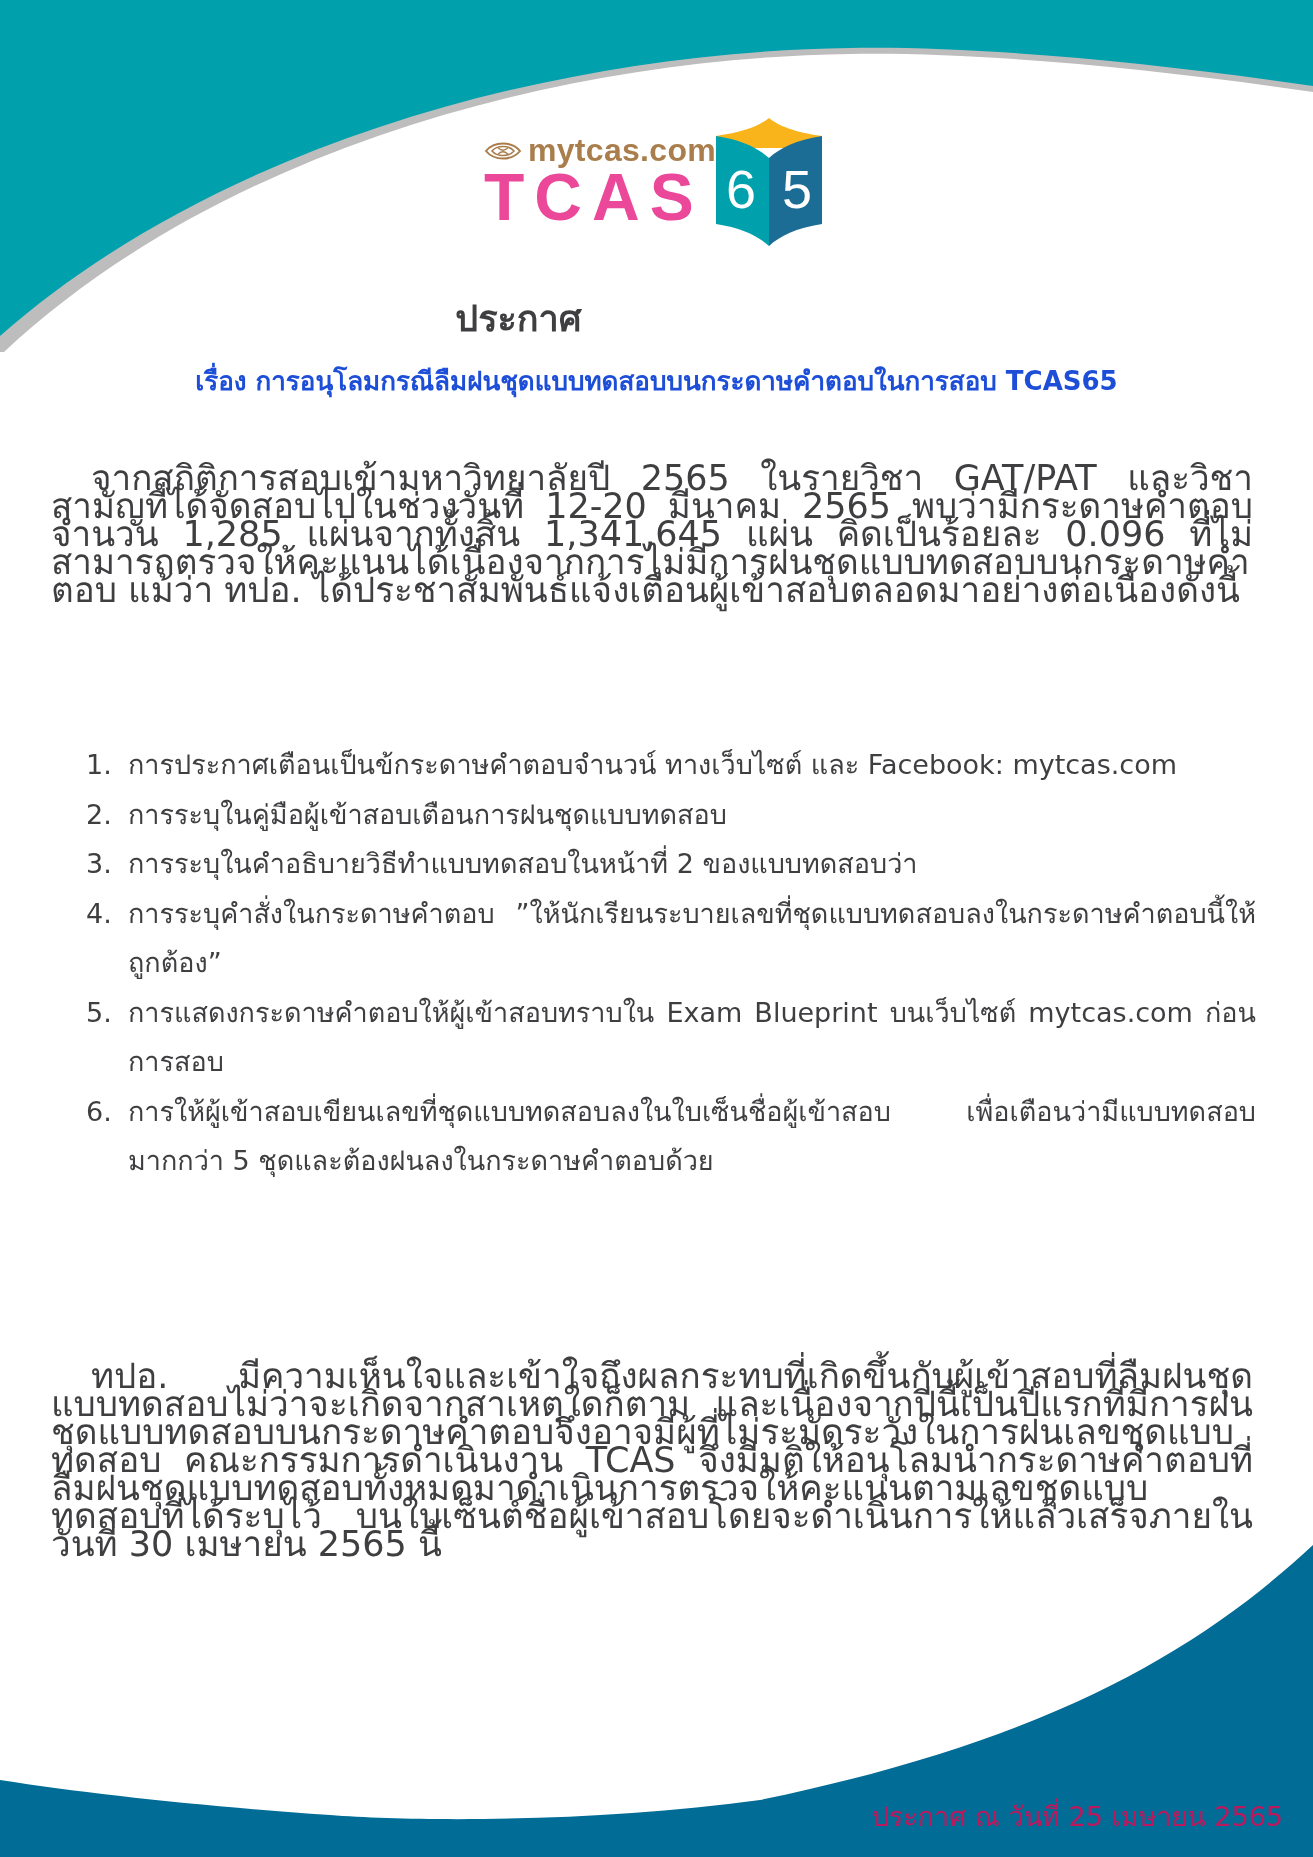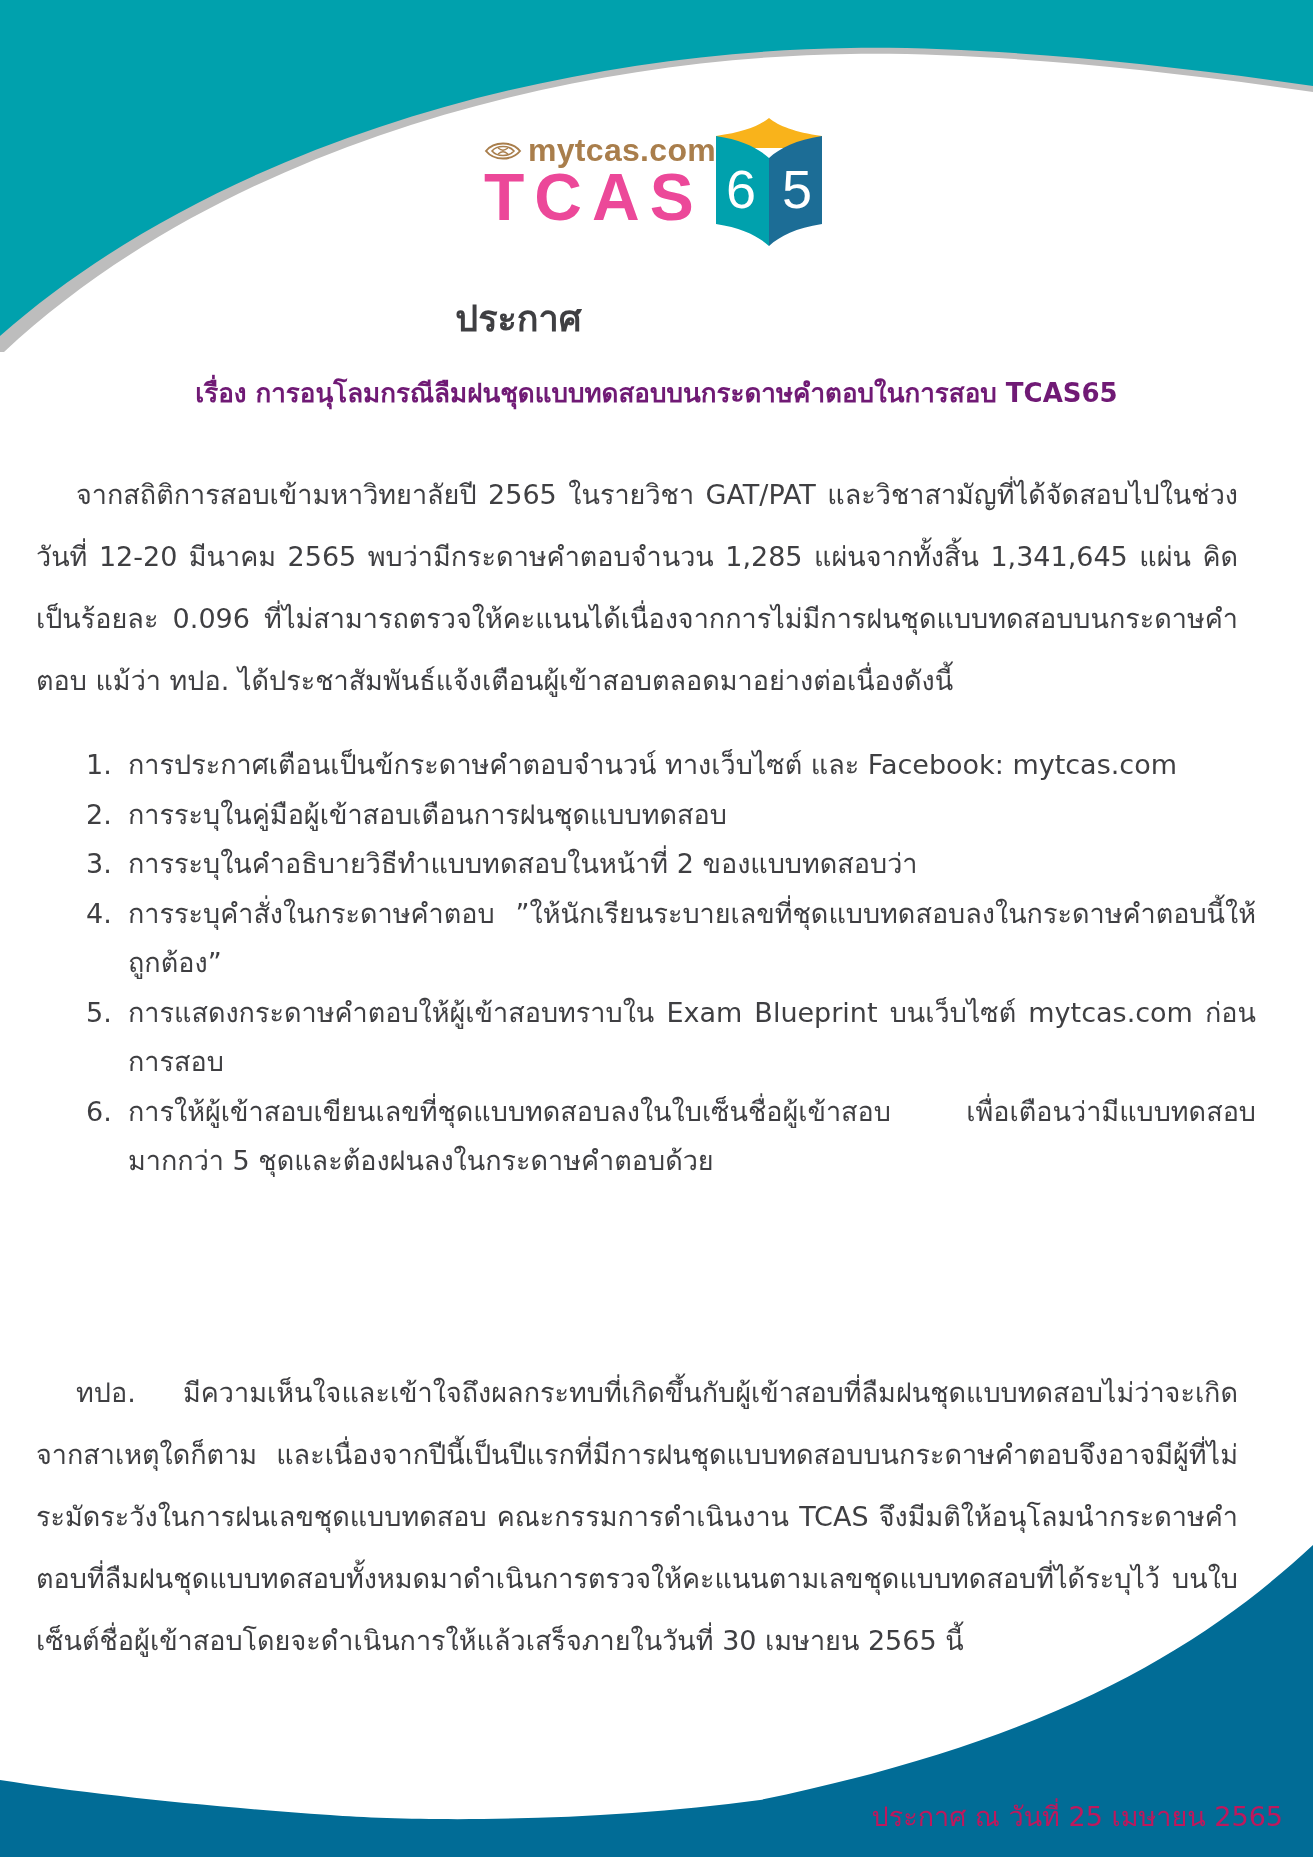--- a/index.html
+++ b/index.html
@@ -13,23 +13,23 @@
   .layer { position: absolute; z-index: 1; }
 
   
   .logo { left: 484px; top: 118px; width: 340px; height: 130px; }
   .logo-mytcas { position: absolute; left: 0; top: 14px; display: flex; align-items: center; gap: 6px; }
   .logo-mytcas .txt { font-family: "Liberation Sans", sans-serif; font-size: 32px; font-weight: bold; color: #a97e4c; letter-spacing: 0.3px; text-align: right; }
   .logo-tcas { position: absolute; left: 0; top: 44px; font-family: "Liberation Sans", sans-serif; font-weight: bold; font-size: 66px; color: #ec4899; letter-spacing: 10px; line-height: 70px; }
   .logo-book { position: absolute; left: 230px; top: 0px; width: 110px; height: 130px; }
 
   .title { left: 0; width: 1037px; top: 290px; text-align: center; font-size: 36px; font-weight: bold; color: #3f3f42; }
-  .subject { left: 0; width: 1313px; top: 372px; text-align: center; font-size: 26px; font-weight: bold; color: #701a75; }
+  .subject { left: 0; width: 1313px; top: 360px; text-align: center; font-size: 26px; font-weight: bold; color: #1d4ed8; }
 
-  .para { left: 36px; width: 1202px; font-size: 27px; line-height: 62px; text-align: justify; text-align-last: left; }
+  .para { left: 51px; width: 1202px; font-size: 35px; line-height: 28px; text-align: justify; text-align-last: left; }
   .para1 { top: 464px; }
   .para2 { top: 1362px; }
   .indent { display: inline-block; width: 40px; }
 
   .list { left: 86px; top: 740px; width: 1170px; font-size: 27px; line-height: 49.5px; margin: 0; padding: 0; list-style: none; }
   .list li { display: flex; }
   .list .num { width: 42px; flex: 0 0 42px; }
   .list .body { flex: 1; text-align: justify; text-align-last: left; }
   .list .bold { font-weight: bold; }
 

